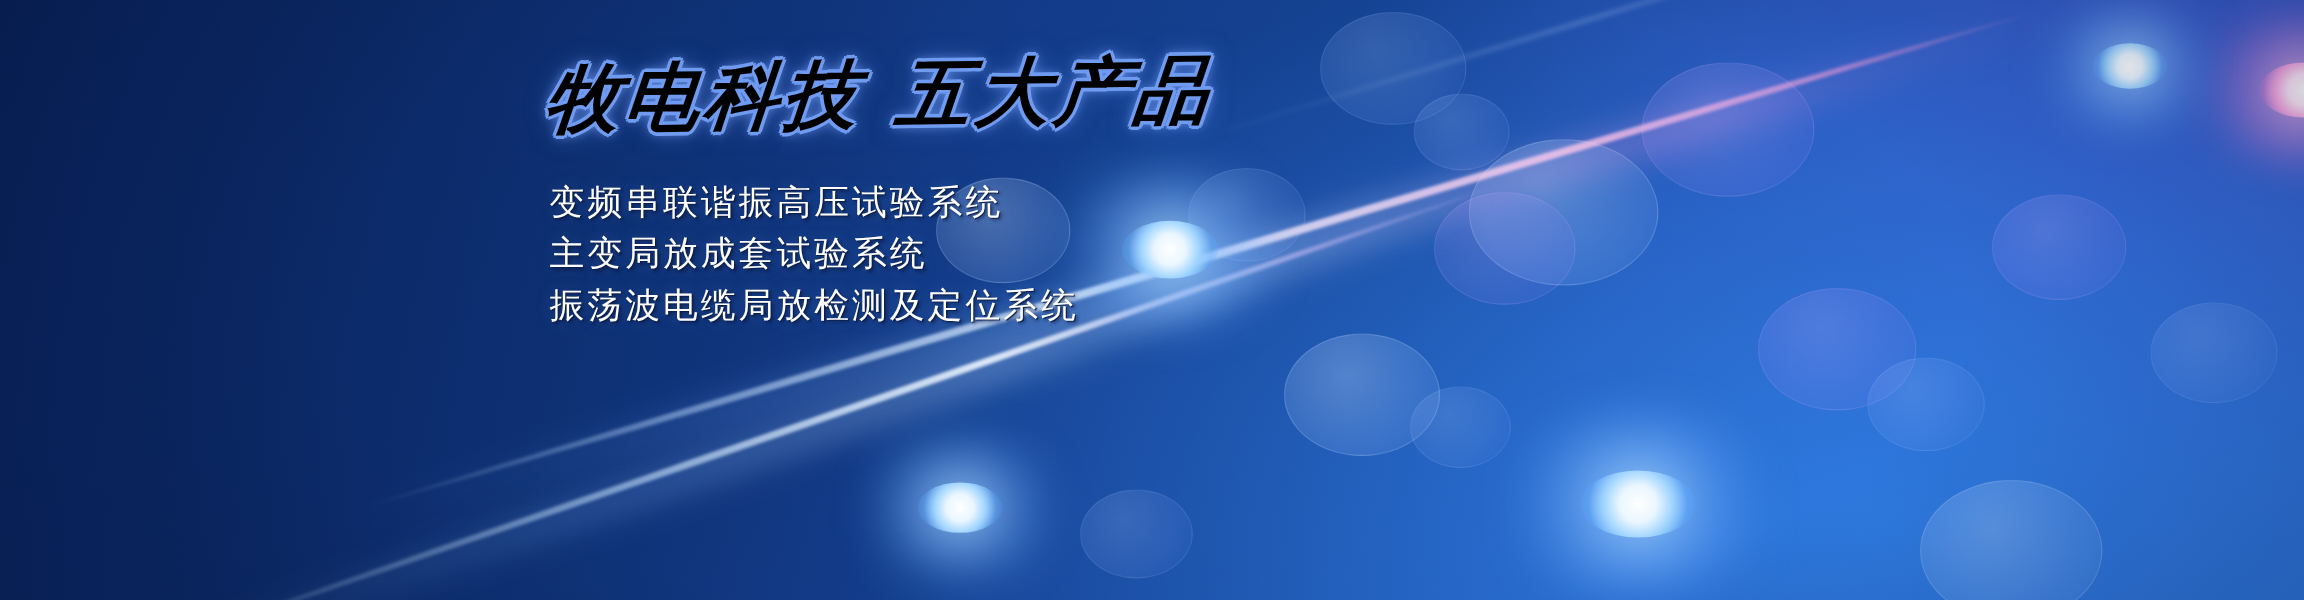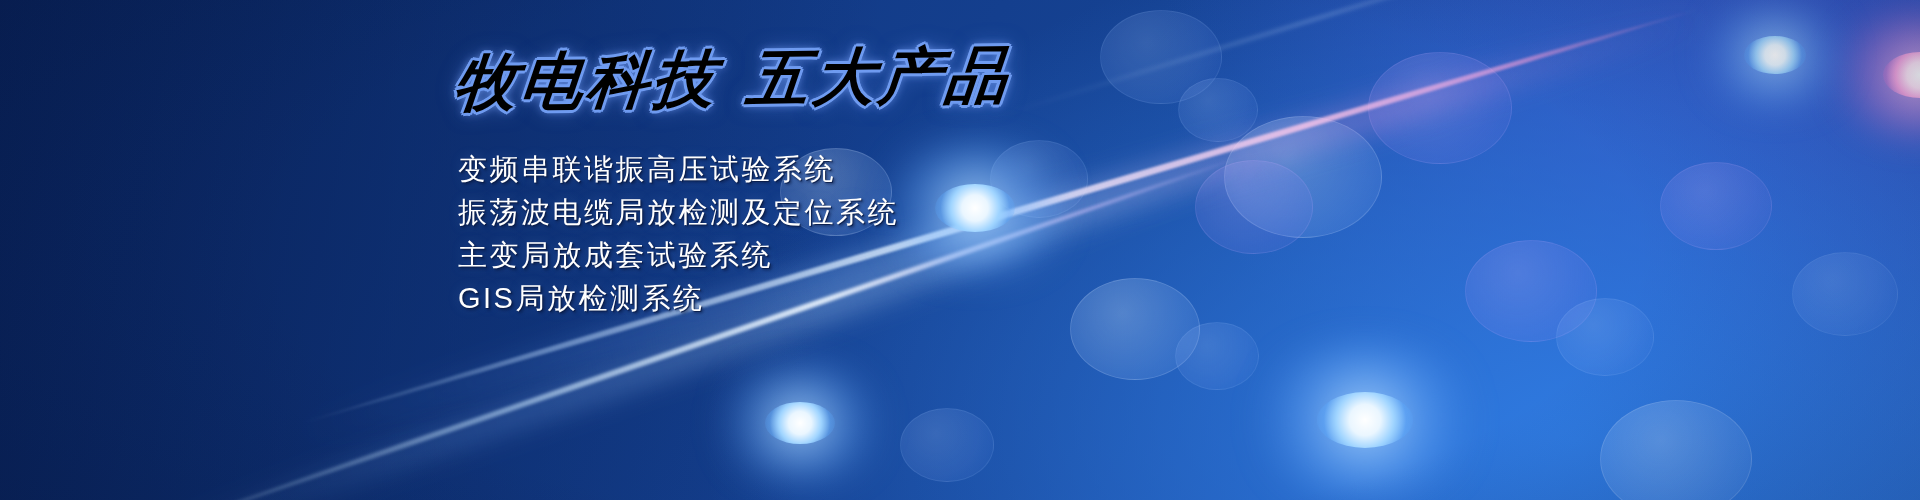--- a/index.html
+++ b/index.html
@@ -186,21 +186,21 @@
 
   .product-list {
     position: absolute;
     left: 458px;
     top: 148px;
     margin: 0;
     padding: 0;
     list-style: none;
   }
   .product-list li {
-    font-family: Liberation Sans, sans-serif;
+    font-family: Liberation Serif, serif;
     font-size: 29px;
     font-weight: 400;
     line-height: 43px;
     color: #ffffff;
     letter-spacing: 2.5px;
     white-space: nowrap;
     text-shadow:
       1px 1px 0 rgba(10,28,70,0.85),
       2px 2px 3px rgba(6,20,58,0.7),
       0 0 12px rgba(120,170,255,0.25);
@@ -260,19 +260,18 @@
   <div class="bg-vignette"></div>
 
   <div class="content">
 
     <div class="headline">
       <span>牧电科技</span><span class="gap"></span><span>五大产品</span>
     </div>
 
     <ul class="product-list">
       <li>变频串联谐振高压试验系统</li>
+      <li>主变局放成套试验系统</li>
       <li>振荡波电缆局放检测及定位系统</li>
-      <li>主变局放成套试验系统</li>
-      <li>GIS局放检测系统</li>
     </ul>
 
   </div>
 </div>
 
 </body></html>

